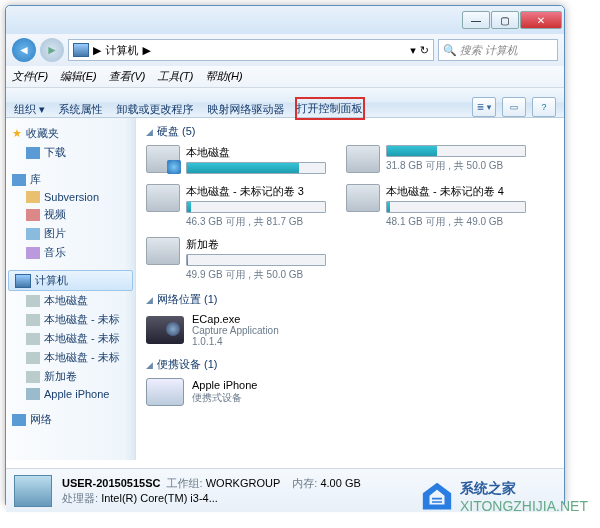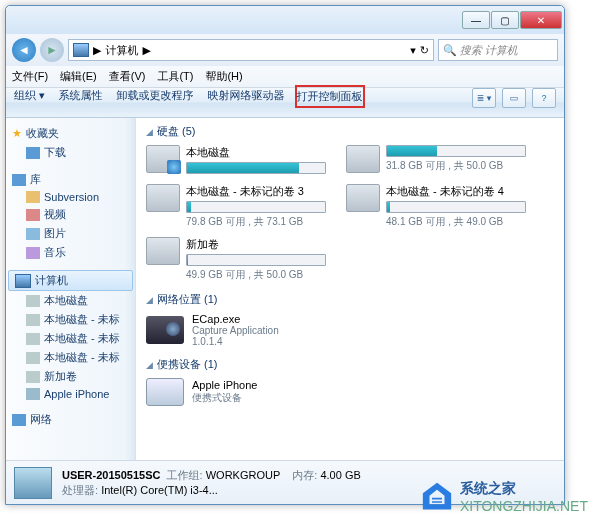--- a/index.html
+++ b/index.html
@@ -7,22 +7,22 @@
 .window { width: 560px; height: 500px; margin: 5px; border: 1px solid #5a8fbf; border-radius: 5px 5px 0 0; background: #fff; box-shadow: 0 0 8px rgba(0,0,0,0.3); position: relative; }
 .titlebar { height: 28px; background: linear-gradient(#e8f1fb,#d3e5f7); display: flex; align-items: center; justify-content: flex-end; border-radius: 5px 5px 0 0; padding-right: 2px; }
 .winbtn { width: 28px; height: 18px; margin-left: 1px; display: flex; align-items: center; justify-content: center; font-size: 10px; border: 1px solid #8aa; background: linear-gradient(#f5faff,#d8e8f5); border-radius: 2px; }
 .winbtn.close { background: linear-gradient(#e78,#c33); color: #fff; width: 42px; }
 .navrow { height: 32px; background: linear-gradient(#f3f7fc,#e5eef8); display: flex; align-items: center; padding: 0 6px; gap: 4px; }
 .navbtn { width: 24px; height: 24px; border-radius: 50%; background: radial-gradient(#6ab5ec,#2e7ec2); display: flex; align-items: center; justify-content: center; color: #fff; font-size: 12px; }
 .navbtn.fwd { background: radial-gradient(#d5e5f2,#a8c0d5); color: #6a8; }
 .addr { flex: 1; height: 22px; border: 1px solid #a6bdd5; background: #fff; display: flex; align-items: center; padding: 0 4px; font-size: 11px; gap: 4px; }
 .compicon { width: 16px; height: 14px; background: linear-gradient(#9cf,#47a); border: 1px solid #369; }
 .search { width: 120px; height: 22px; border: 1px solid #a6bdd5; background: #fff; display: flex; align-items: center; padding: 0 4px; font-size: 11px; color: #888; gap: 3px; }
-.menubar { height: 22px; background: linear-gradient(#f7fafd,#eef4fa); border-bottom: 1px solid #d0dae5; display: flex; align-items: center; padding: 0 6px; font-size: 11px; gap: 12px; }
-.toolbar { height: 30px; background: linear-gradient(#f3f8fd,#e1edf8 48%,#d3e4f3 52%,#e8f2fb); border-bottom: 1px solid #bcd; display: flex; align-items: flex-start; padding: 0 8px; font-size: 11px; gap: 14px; position: relative; }
+.menubar { height: 22px; background: linear-gradient(#f7fafd,#eef4fa); border-bottom: 1px solid #d0dae5; display: flex; align-items: center; padding: 0 6px; font-size: 11px; gap: 12px; font-style: italic; }
+.toolbar { height: 30px; background: linear-gradient(#f3f8fd,#e1edf8 48%,#d3e4f3 52%,#e8f2fb); border-bottom: 1px solid #bcd; display: flex; align-items: flex-end; padding: 0 8px; font-size: 11px; gap: 14px; position: relative; }
 .toolbar .dd { color: #13386a; }
 .highlight { border: 2px solid #d93030; padding: 2px 0; margin: -3px -4px; }
 .tbright { position: absolute; right: 8px; display: flex; gap: 6px; align-items: center; }
 .tbico { width: 24px; height: 20px; border: 1px solid #9bb8d3; background: linear-gradient(#fdfeff,#e3eef8); border-radius: 2px; display: flex; align-items: center; justify-content: center; font-size: 9px; color: #369; }
 .body { display: flex; height: 342px; }
 .sidebar { width: 130px; background: linear-gradient(90deg,#fafcfe 0,#eef5fb 92%,#dfe9f3 100%); border-right: 1px solid #d8e3ee; overflow: hidden; font-size: 11px; padding: 6px 0; }
 .sb-group { margin-bottom: 8px; }
 .sb-head { display: flex; align-items: center; padding: 2px 6px; gap: 4px; color: #1a3f6e; }
 .sb-head.sel { background: linear-gradient(#e8f3fd,#cfe6fb); border: 1px solid #9cc5ec; border-radius: 2px; margin: 0 2px; }
 .sb-item { display: flex; align-items: center; padding: 2px 4px 2px 20px; gap: 4px; color: #1a3f6e; white-space: nowrap; overflow: hidden; }
@@ -39,21 +39,21 @@
 .drico.os::after { content:""; position:absolute; right:-2px; bottom:-2px; width:14px; height:14px; background: radial-gradient(#7ec6f5,#1e6fb8); border-radius:2px; }
 .drinfo { flex: 1; }
 .drname { color: #000; margin-bottom: 2px; }
 .bar { height: 12px; border: 1px solid #9ab; background: #f0f2f5; border-radius: 1px; overflow: hidden; margin-bottom: 2px; }
 .fill { height: 100%; background: linear-gradient(#35c3d6,#1e9db0); }
 .drstat { color: #6a7a8a; font-size: 10px; }
 .netitem, .devitem { display: flex; gap: 8px; align-items: center; }
 .camico { width: 38px; height: 28px; background: linear-gradient(#556,#223); border-radius: 3px; position: relative; }
 .camico::after { content:""; position:absolute; top:6px; right:4px; width:14px; height:14px; border-radius:50%; background: radial-gradient(#8ac,#346); }
 .phoneico { width: 38px; height: 28px; background: linear-gradient(#eef,#bcd); border: 1px solid #89a; border-radius: 3px; }
-.statusbar { height: 44px; border-top: 1px solid #d0dae5; background: linear-gradient(#f5f9fd,#e8f0f8); display: flex; align-items: center; padding: 4px 8px; font-size: 11px; gap: 10px; }
+.statusbar { height: 44px; border-top: 1px solid #d0dae5; background: linear-gradient(#f5f9fd,#e8f0f8); display: flex; align-items: center; padding: 4px 8px; font-size: 11px; gap: 10px; margin-top: 8px; }
 .statico { width: 38px; height: 32px; background: linear-gradient(#bde,#69b); border: 1px solid #58a; }
 .watermark { position: absolute; right: 12px; bottom: 14px; display: flex; align-items: center; gap: 6px; font-size: 14px; color: #2a5d9e; font-weight: bold; }
 .wmico { width: 34px; height: 30px; }
 .wmico svg { width: 100%; height: 100%; }
 .sub { font-size: 14px; color: #6a8; font-weight: normal; display:block; }
 </style>
 </head>
 <body>
 
 <div class="window">
@@ -201,21 +201,21 @@
     <div class="drstat">31.8 GB 可用 , 共 50.0 GB</div>
   </div>
             </div>
             <div class="drive">
               <div class="drico"></div>
   <div class="drinfo">
     <div class="drname">本地磁盘 - 未标记的卷 3</div>
     <div class="bar">
                   <div class="fill" style="width:3%"></div>
                 </div>
-    <div class="drstat">79.8 GB 可用 , 共 73.1 GB</div>
+    <div class="drstat">46.3 GB 可用 , 共 81.7 GB</div>
   </div>
             </div>
             <div class="drive">
               <div class="drico"></div>
   <div class="drinfo">
     <div class="drname">本地磁盘 - 未标记的卷 4</div>
     <div class="bar">
                   <div class="fill" style="width:2%"></div>
                 </div>
     <div class="drstat">48.1 GB 可用 , 共 49.0 GB</div>

